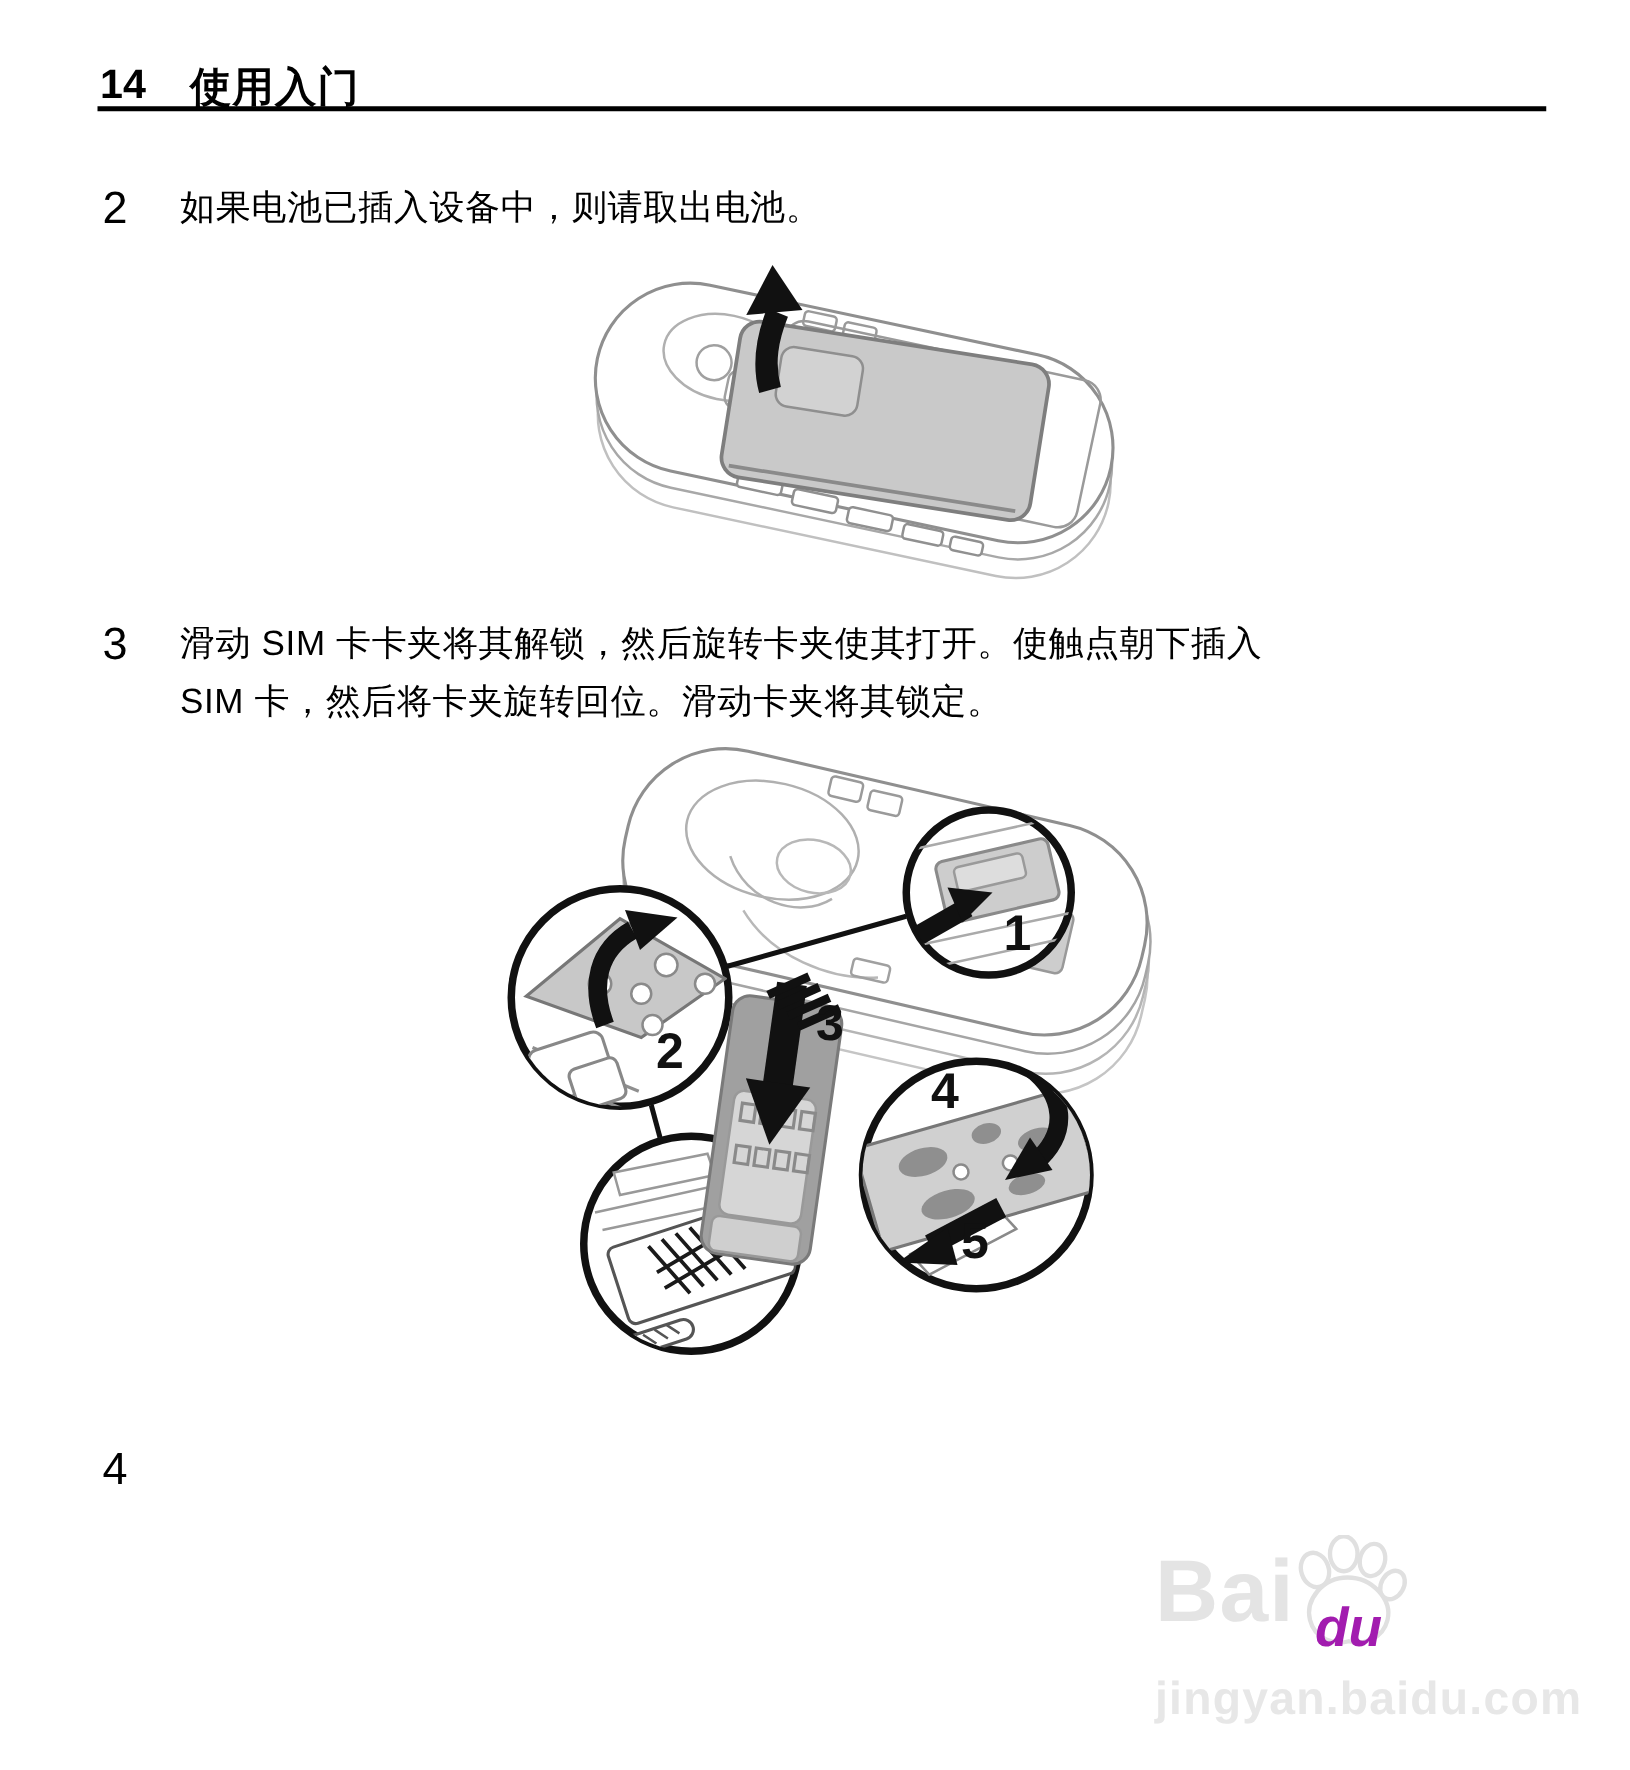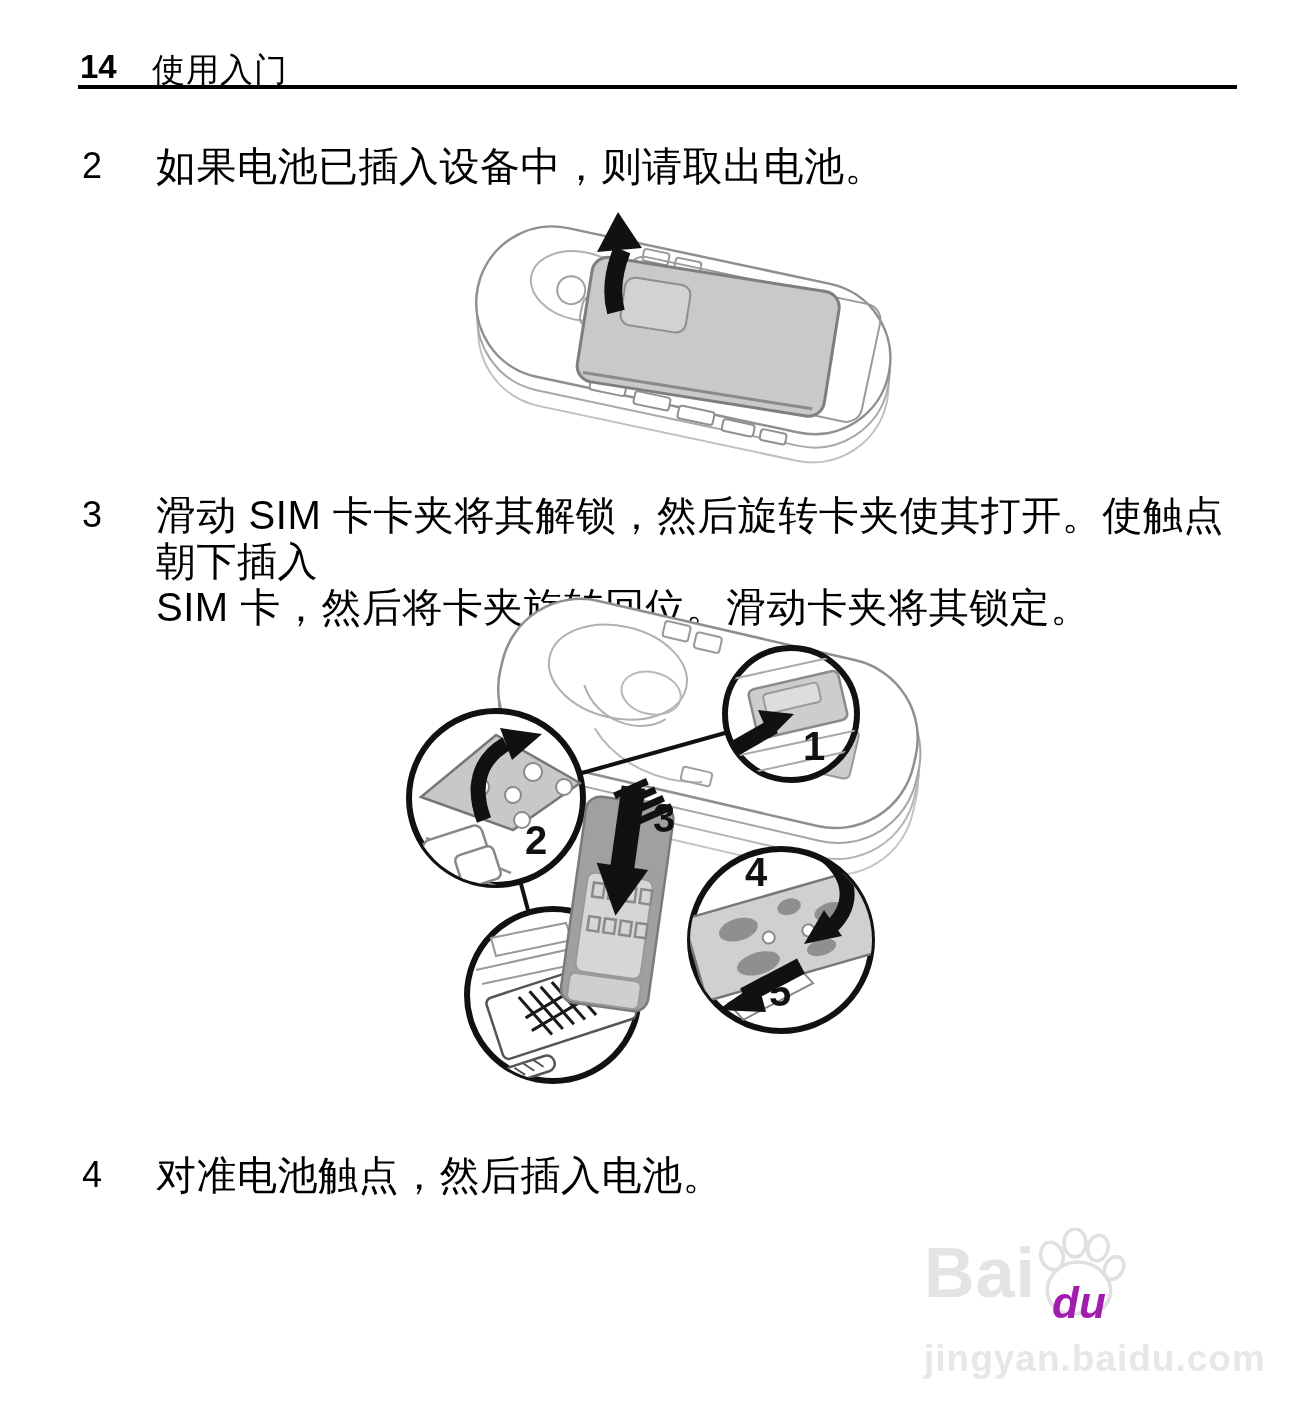--- a/index.html
+++ b/index.html
@@ -7,25 +7,25 @@
     position:relative;
     width:1304px;height:1416px;
     background:#ffffff;
     font-family:"Liberation Sans", sans-serif;
     color:#000;
     overflow:hidden;
     border-radius:26px;
   }
   
   .hdr-num{position:absolute;left:80px;top:48px;font-size:33px;font-weight:bold;}
-  .hdr-title{position:absolute;left:152px;top:48px;font-size:33px;font-weight:normal;letter-spacing:1px;}
+  .hdr-title{position:absolute;left:152px;top:48px;font-size:33px;font-weight:bold;letter-spacing:1px;}
   .hdr-rule{position:absolute;left:78px;top:85px;width:1159px;height:4px;background:#000;}
   
   .step-num{position:absolute;left:82px;font-size:36px;line-height:46px;}
-  .step-text{position:absolute;left:156px;width:1100px;font-size:40px;line-height:46px;letter-spacing:0.5px;}
+  .step-text{position:absolute;left:144px;width:1100px;font-size:28px;line-height:46px;letter-spacing:0.5px;}
   .n2,.t2{top:143px;}
   .n3,.t3{top:492px;}
   .n4,.t4{top:1152px;}
   
   .fig-a{position:absolute;left:450px;top:198px;}
   .fig-b{position:absolute;left:396px;top:588px;}
   
   .wm{position:absolute;left:918px;top:1238px;width:320px;color:#e4e4e4;}
   .wm-row1{position:relative;height:92px;}
   .wm-bai{position:absolute;left:6px;bottom:17px;font-size:70px;font-weight:bold;letter-spacing:1px;color:#e4e4e4;}
@@ -211,21 +211,20 @@
     <g transform="rotate(-24 240 212)" fill="#111111">
       <rect x="222" y="196" width="36" height="7"></rect>
       <rect x="226" y="207" width="36" height="7"></rect>
       <rect x="230" y="218" width="36" height="7"></rect>
       <rect x="234" y="229" width="36" height="7"></rect>
     </g>
     <text x="268" y="244" font-family="Liberation Sans, sans-serif" font-size="40" font-weight="bold" fill="#111111" text-anchor="middle">3</text>
   </svg>
 
   <div class="step-num n4">4</div>
-  <div class="step-text t4">对准电池触点，然后插入电池。</div>
 
   <div class="wm">
     <div class="wm-row1">
       <span class="wm-bai">Bai</span>
       <svg class="wm-paw" width="100" height="100" viewBox="0 0 100 100">
         <g fill="#ffffff" stroke="#e0e0e0" stroke-width="3.5">
           <ellipse cx="22" cy="28" rx="11" ry="14" transform="rotate(-18 22 28)"></ellipse>
           <ellipse cx="45" cy="15" rx="11" ry="14"></ellipse>
           <ellipse cx="68" cy="20" rx="10" ry="13" transform="rotate(14 68 20)"></ellipse>
           <ellipse cx="84" cy="40" rx="9" ry="12" transform="rotate(30 84 40)"></ellipse>

